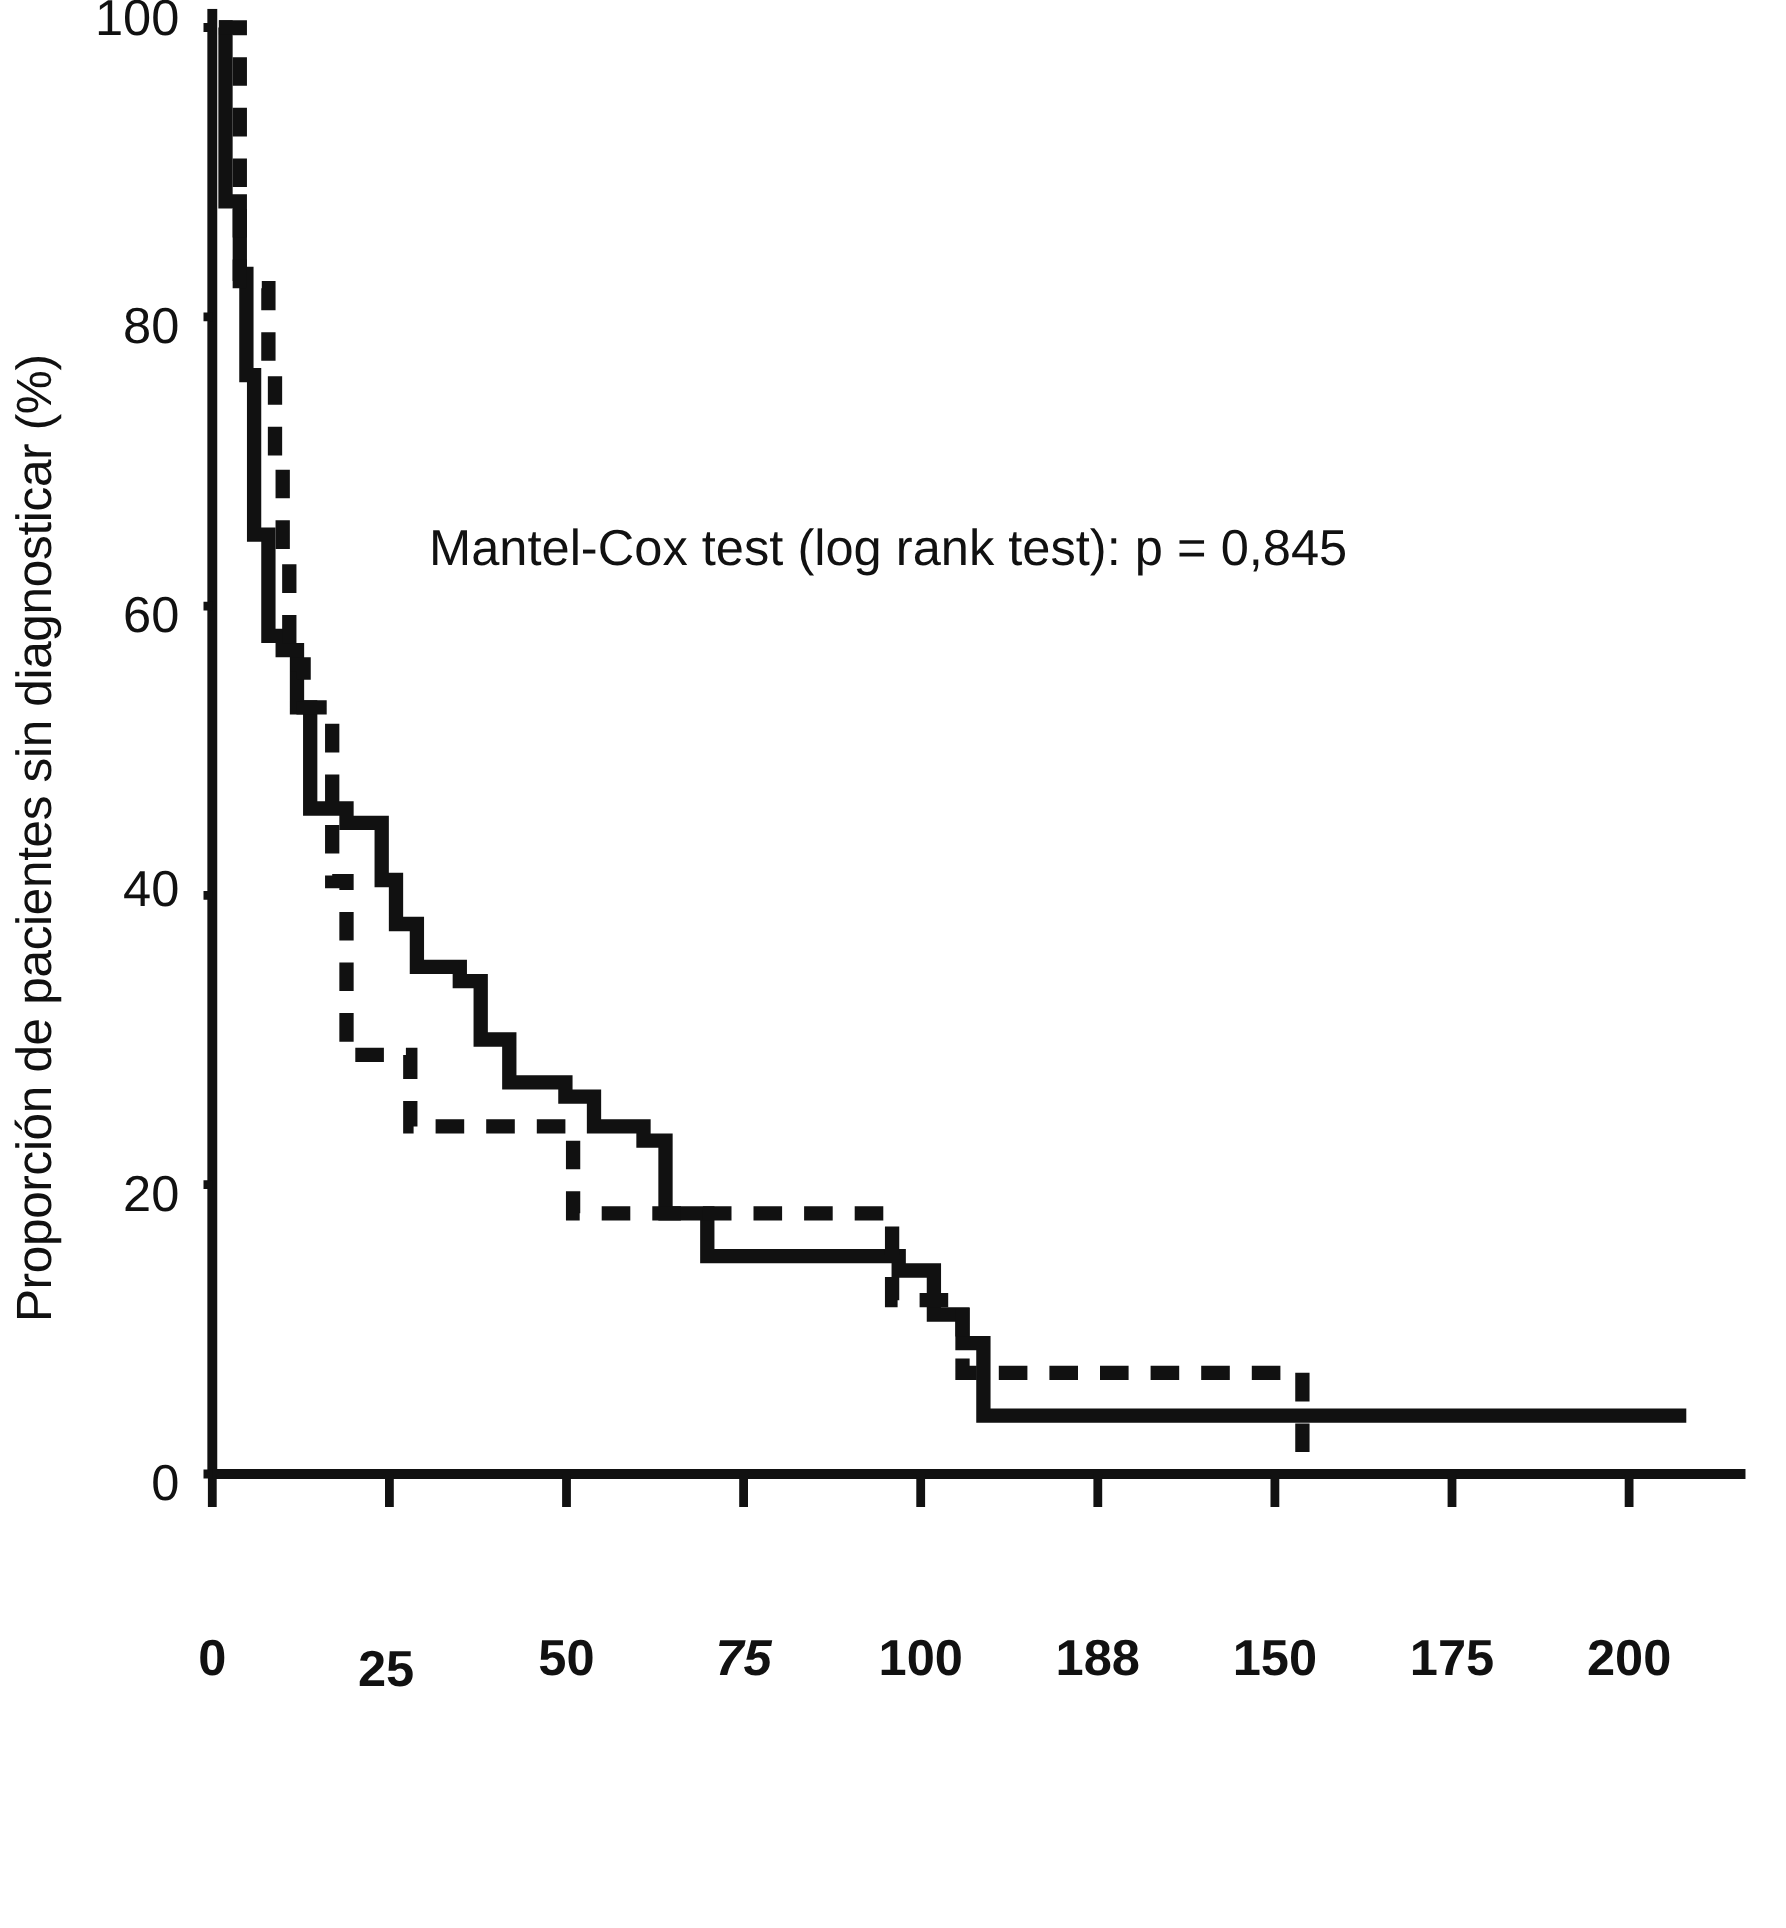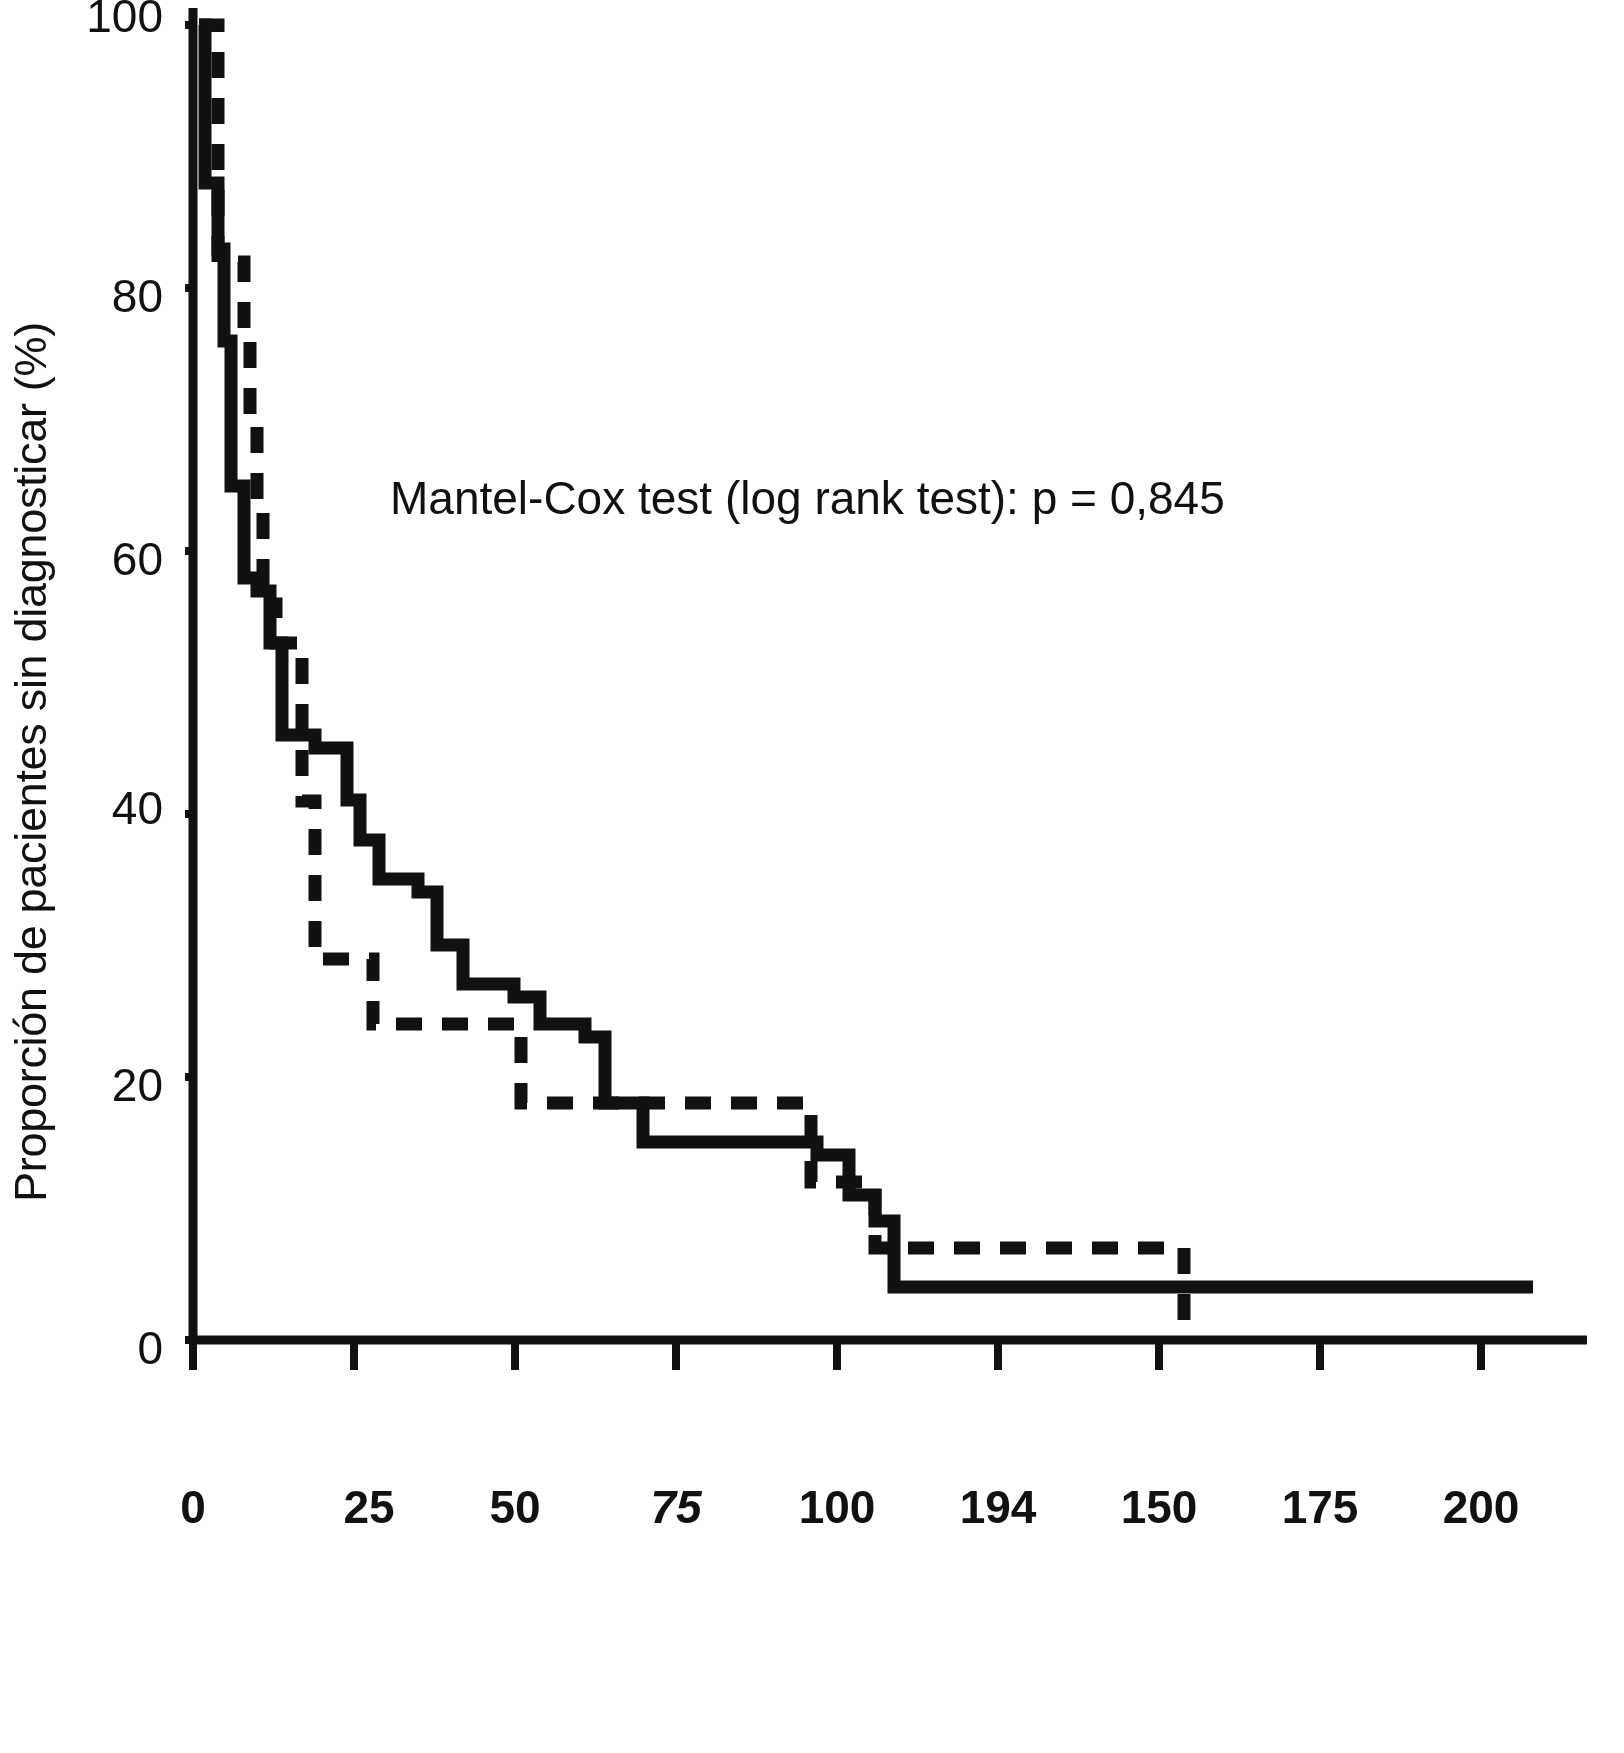--- a/index.html
+++ b/index.html
@@ -168,25 +168,25 @@
       </g>
 
       <polyline fill="none" stroke="#111111" stroke-width="13" stroke-linejoin="miter" stroke-linecap="butt" points="14,17 20,17 20,175 33,175 33,241 39,241 39,333 46,333 46,478 59,478 59,570 72,570 72,583 85,583 85,635 97,635 97,727 130,727 130,740 162,740 162,792 175,792 175,832 194,832 194,871 233,871 233,884 252,884 252,937 278,937 278,976 329,976 329,989 355,989 355,1016 400,1016 400,1029 420,1029 420,1095 458,1095 458,1134 632,1134 632,1147 664,1147 664,1187 690,1187 690,1213 709,1213 709,1279 1348,1279"></polyline>
 
       <polyline fill="none" stroke="#111111" stroke-width="13" stroke-linejoin="miter" stroke-linecap="butt" stroke-dasharray="26 20" points="14,17 33,17 33,254 59,254 59,333 65,333 65,412 72,412 72,491 78,491 78,596 91,596 91,635 117,635 117,793 130,793 130,951 188,951 188,1016 336,1016 336,1095 626,1095 626,1174 690,1174 690,1240 999,1240 999,1332"></polyline>
     </svg>
   </div>
 
   <div class="xticks">
     <div class="xtick" style="left:8px;">0</div>
-    <div class="xtick" style="left:184px;">25</div>
+    <div class="xtick" style="left:166px;margin-top:10px;">25</div>
     <div class="xtick" style="left:330px;">50</div>
     <div class="xtick" style="left:491px;font-style:italic;">75</div>
     <div class="xtick" style="left:652px;">100</div>
-    <div class="xtick" style="left:813px;">194</div>
+    <div class="xtick" style="left:813px;">188</div>
     <div class="xtick" style="left:974px;">150</div>
     <div class="xtick" style="left:1135px;">175</div>
     <div class="xtick" style="left:1296px;">200</div>
   </div>
 
 
 
   <div id="annotation">Mantel-Cox test (log rank test): p = 0,845</div>
 
 </div>

